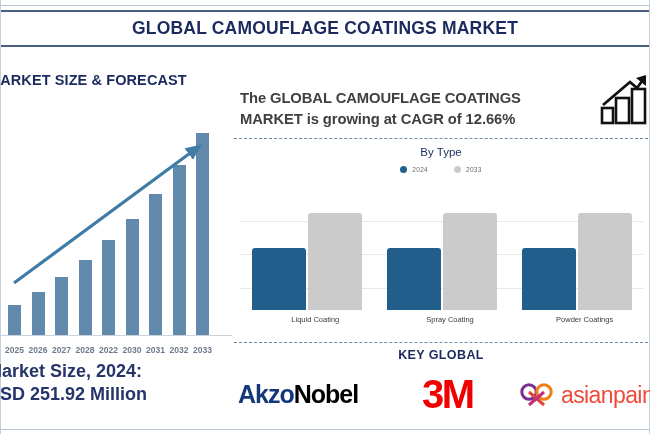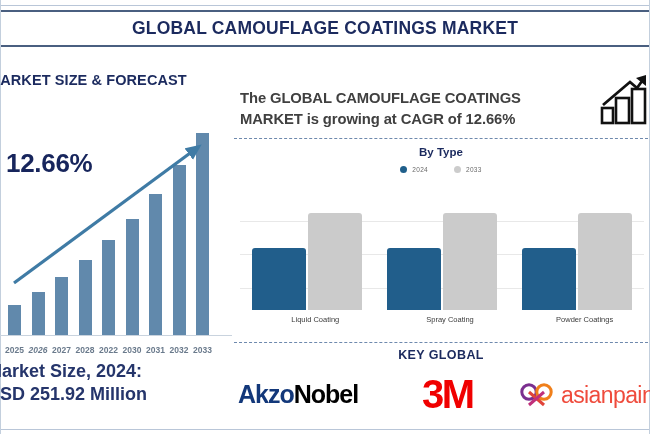--- a/index.html
+++ b/index.html
@@ -151,21 +151,21 @@
   }
   .sep-1 { top: 88px; }
   .sep-2 { top: 292px; }
 
   .by-type-title {
     position: absolute;
     left: 0; top: 96px;
     width: 418px;
     text-align: center;
     font-size: 11.5px;
-    font-weight: bold;
+    font-weight: normal;
     color: #1b2a5e;
   }
 
   .legend {
     position: absolute;
     left: 0; top: 116px;
     width: 418px;
     display: flex;
     justify-content: center;
     gap: 26px;
@@ -275,21 +275,20 @@
   <div class="frame-bottom"></div>
   <div class="frame-left"></div>
   <div class="frame-right"></div>
 
   <div class="main-title">GLOBAL CAMOUFLAGE COATINGS MARKET</div>
 
   <div class="left-panel">
 
     <div class="left-heading">MARKET SIZE &amp; FORECAST</div>
 
-    <div class="cagr-big">12.66%</div>
 
     <div class="growth-chart" id="growth-bars">
         <div class="growth-bar" style="left: 8px; height: 30.1px;"></div>
         <div class="growth-bar" style="left: 31.5px; height: 43px;"></div>
         <div class="growth-bar" style="left: 55px; height: 58.05px;"></div>
         <div class="growth-bar" style="left: 78.5px; height: 75.25px;"></div>
         <div class="growth-bar" style="left: 102px; height: 94.6px;"></div>
         <div class="growth-bar" style="left: 125.5px; height: 116.1px;"></div>
         <div class="growth-bar" style="left: 149px; height: 140.825px;"></div>
         <div class="growth-bar" style="left: 172.5px; height: 169.85px;"></div>
@@ -302,21 +301,21 @@
           <polygon points="0,0 5,2.2 0,4.4" fill="#3f7ba5"></polygon>
         </marker>
       </defs>
       <line x1="14" y1="163" x2="197" y2="28" stroke="#3f7ba5" stroke-width="3.2" marker-end="url(#arrowhead)"></line>
     </svg>
 
     <div class="axis-line"></div>
 
     <div class="year-labels" id="year-labels">
         <div class="year-label" style="left: 1.5px;">2025</div>
-        <div class="year-label" style="left: 25px; font-style: italic;">2026</div>
+        <div class="year-label" style="left: 25px;">2026</div>
         <div class="year-label" style="left: 48.5px;">2027</div>
         <div class="year-label" style="left: 72px;">2028</div>
         <div class="year-label" style="left: 95.5px;">2022</div>
         <div class="year-label" style="left: 119px;">2030</div>
         <div class="year-label" style="left: 142.5px;">2031</div>
         <div class="year-label" style="left: 166px;">2032</div>
         <div class="year-label" style="left: 189.5px;">2033</div>
       </div>
 
     <div class="market-size-text">

